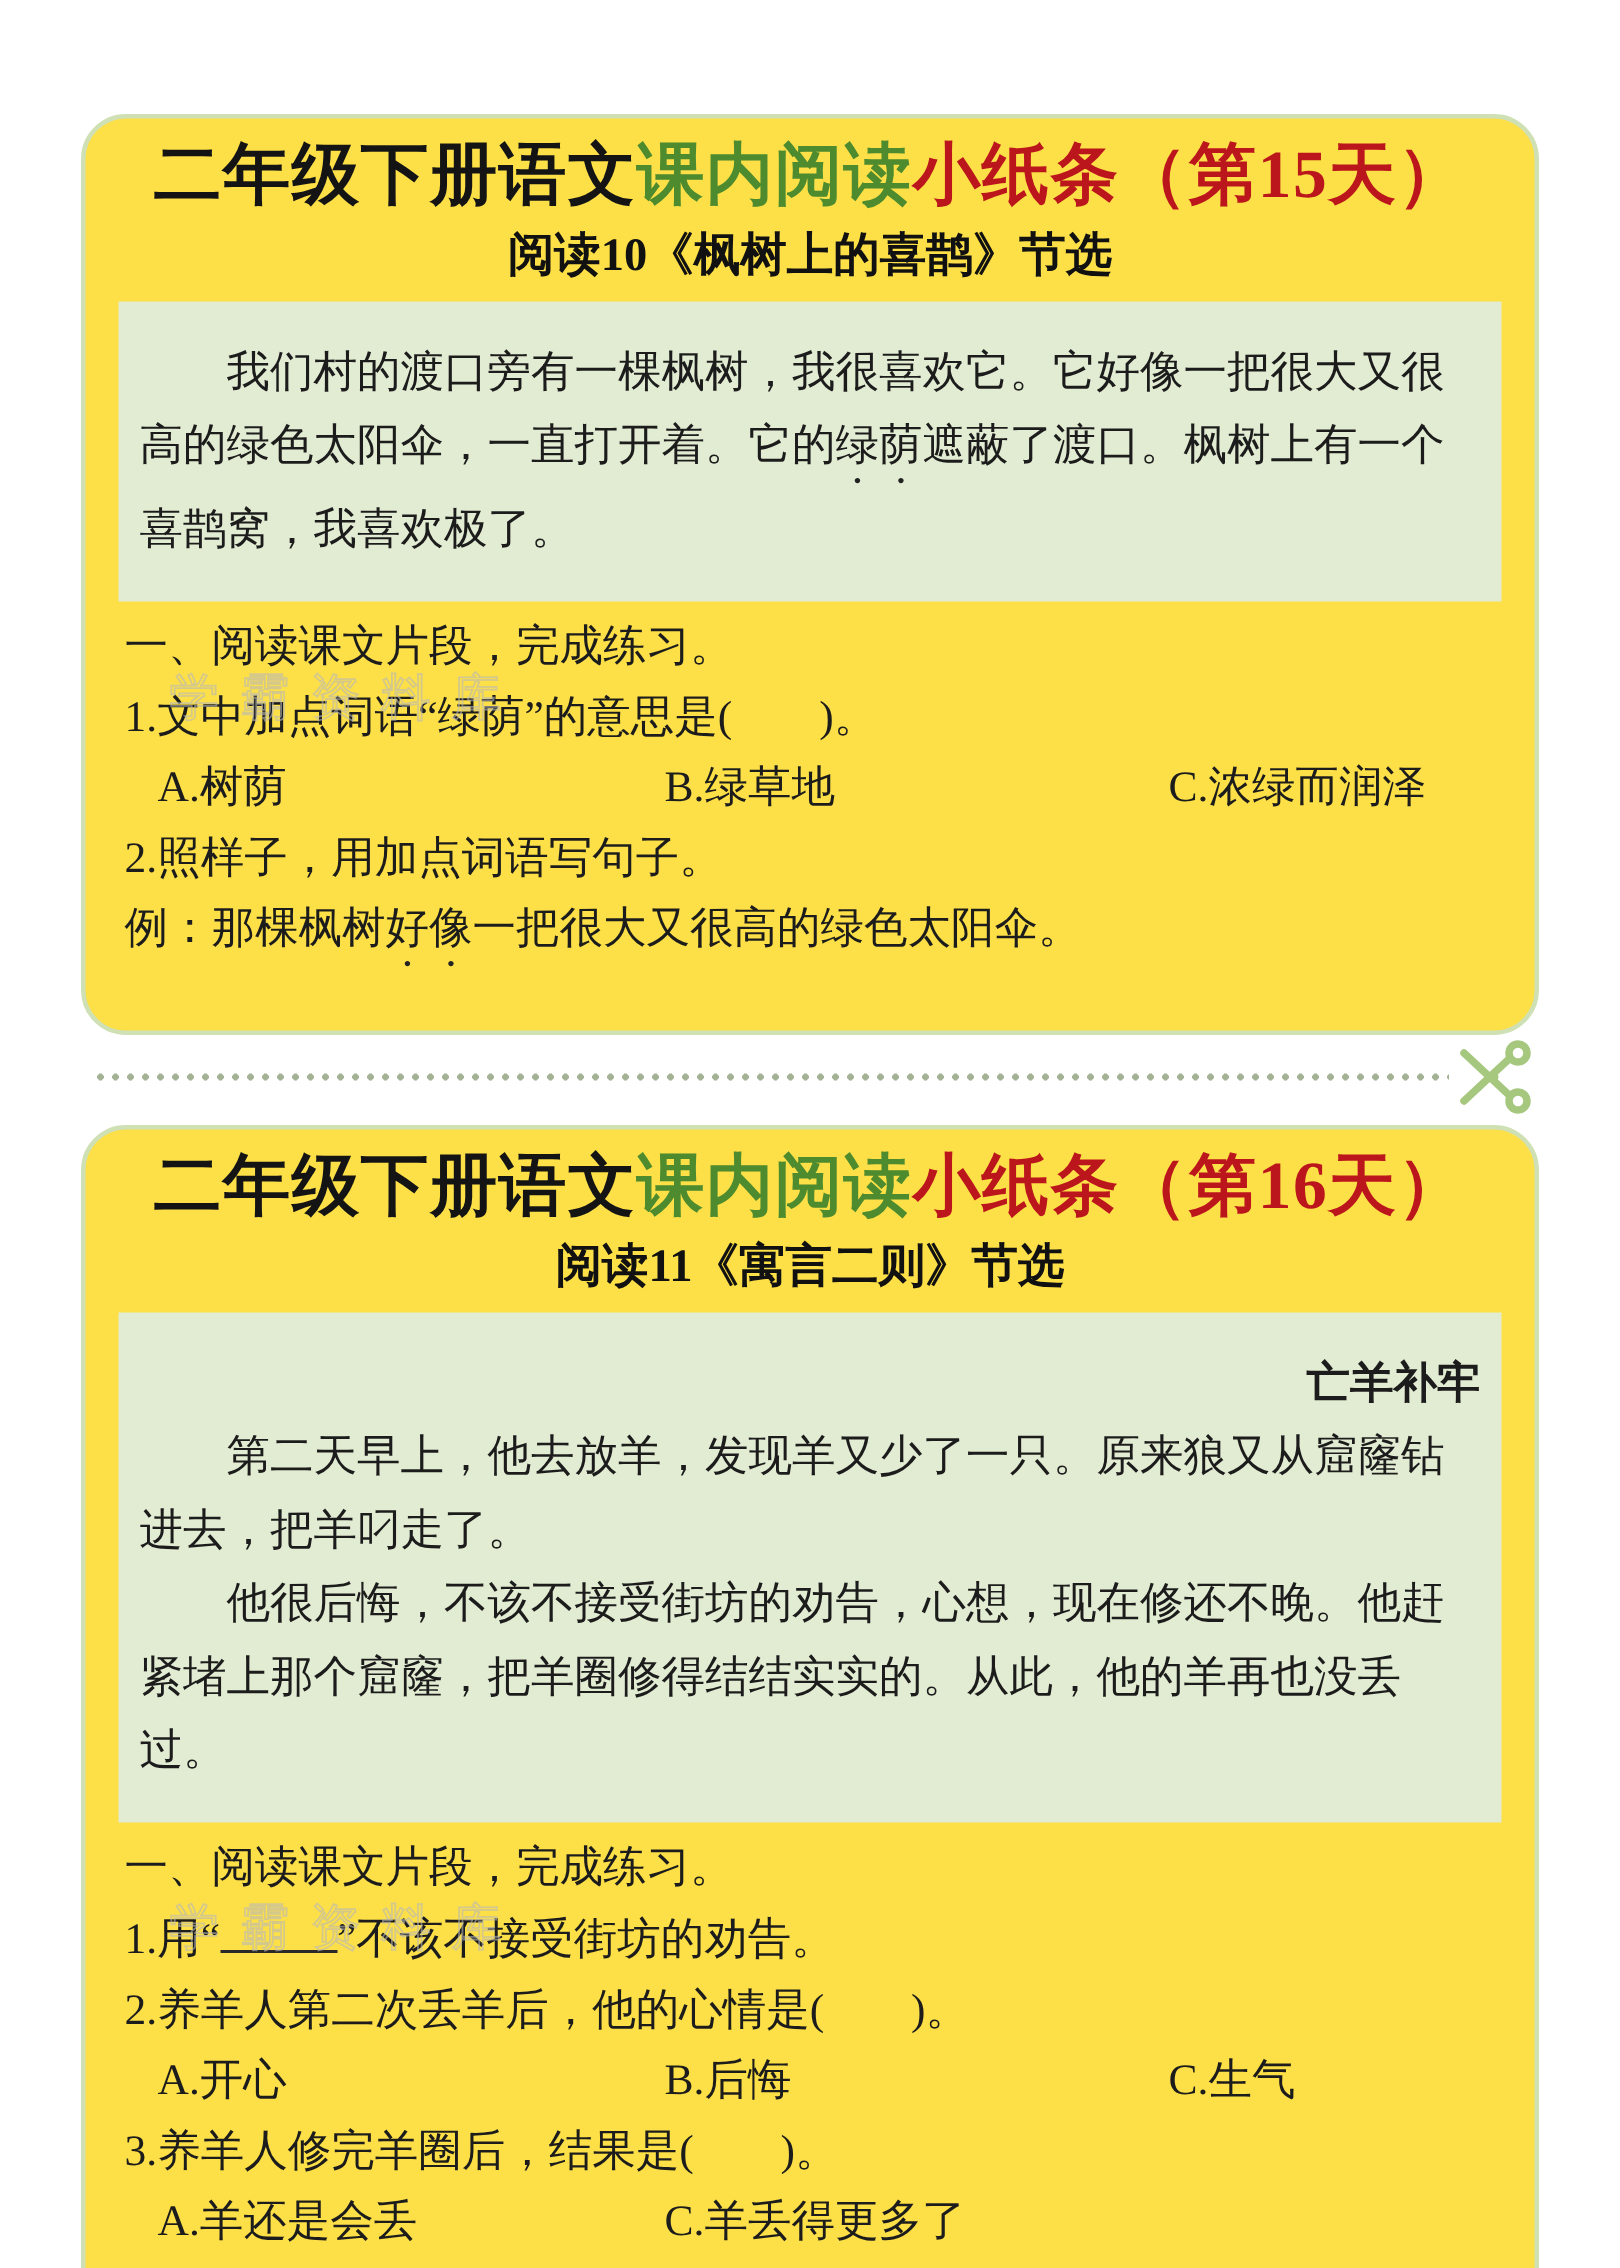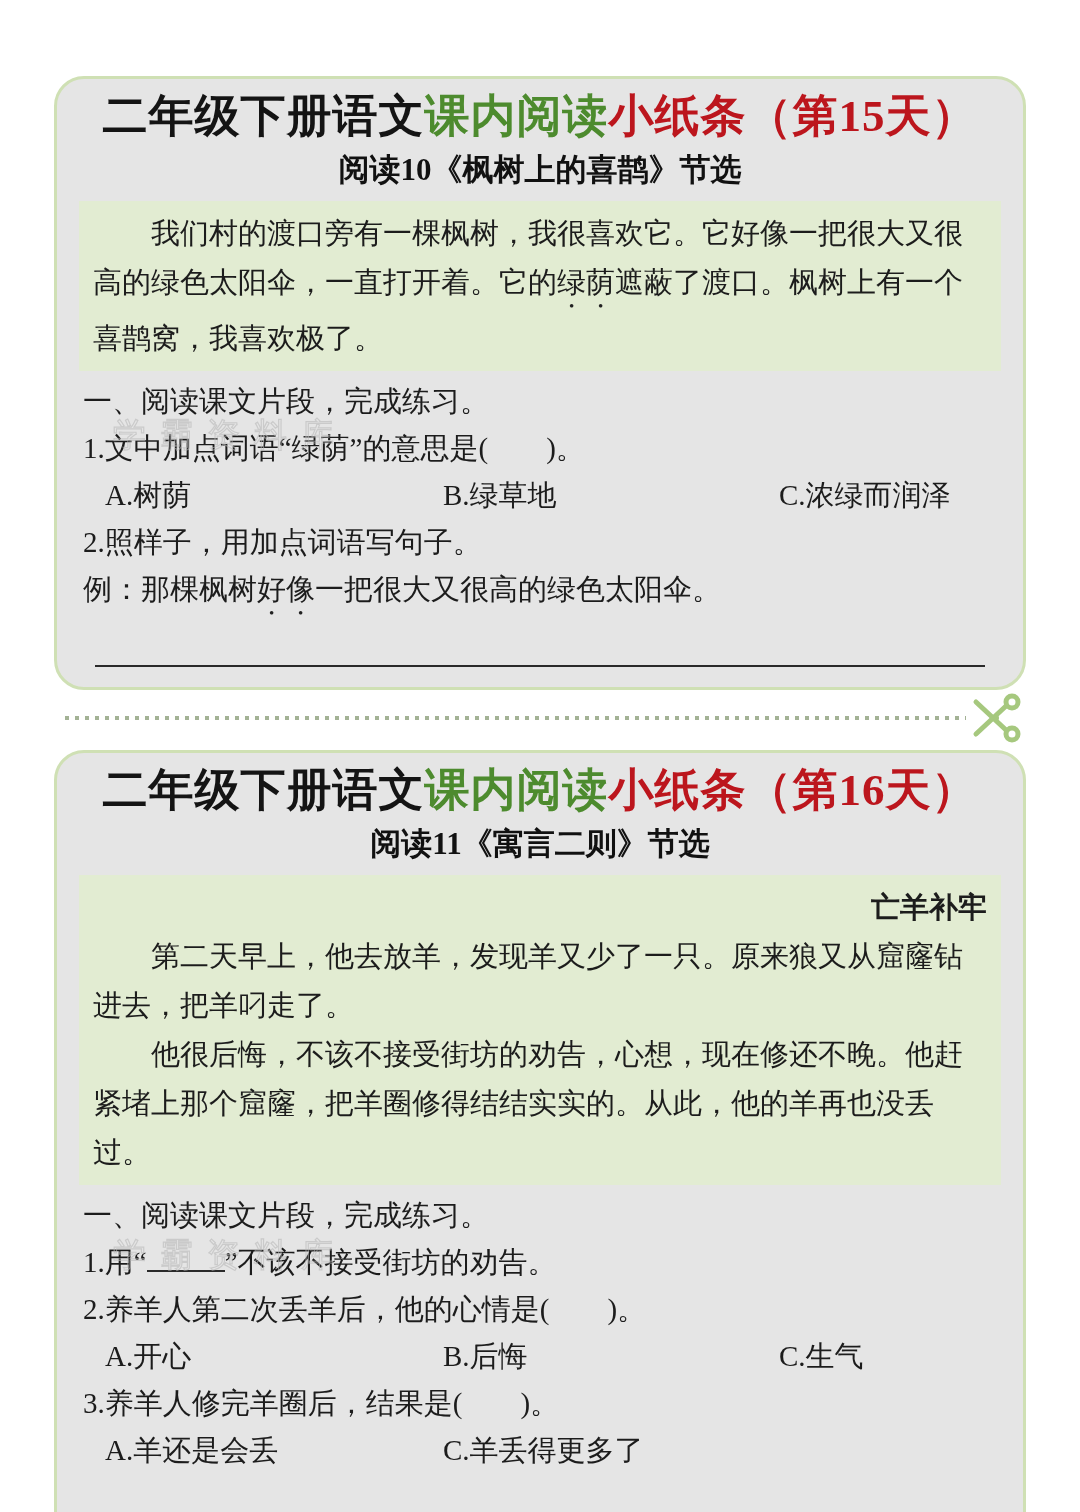--- a/index.html
+++ b/index.html
@@ -3,36 +3,36 @@
 <meta charset="utf-8">
 <style>
   html,body{margin:0;padding:0;}
   body{
     width:1080px;height:1512px;background:#ffffff;position:relative;overflow:hidden;
     font-family:"Liberation Serif","DejaVu Serif",serif;color:#1c1c1c;
   }
   .page{width:1080px;height:1512px;position:relative;}
   .card{
     margin:0 54px;border:3px solid #cfe0b4;border-radius:30px;
-    padding:8px 22px 14px 22px;background:#e5e5e5;box-sizing:border-box;position:relative;
+    padding:8px 22px 14px 22px;background:#fde047;box-sizing:border-box;position:relative;
   }
   .card-1{margin-top:76px;height:614px;overflow:hidden;}
   .card-2{margin-top:12px;height:888px;overflow:hidden;}
   .card-title{
     text-align:center;font-weight:900;font-size:45px;line-height:58px;
     letter-spacing:1px;white-space:nowrap;
   }
   .t-black{color:#141414;}
   .t-green{color:#4d8b2e;}
   .t-red{color:#bc161d;}
   .card-subtitle{
     text-align:center;font-size:31px;line-height:46px;color:#111;margin-top:2px;font-weight:700;
   }
   .passage{
-    background:#e2ecd2;margin-top:8px;padding:8px 14px;font-size:29px;line-height:49px;
+    background:#e2ecd2;margin-top:8px;padding:23px 14px;font-size:29px;line-height:49px;
   }
   .passage p{margin:0;text-indent:2em;}
   .passage-title{text-align:right;text-indent:0 !important;font-weight:700;}
   .questions{position:relative;font-size:29px;margin-top:8px;}
   .q-line{line-height:45px;margin:2px 4px;}
   .q-heading{font-weight:400;}
   .options{display:flex;padding-left:26px;line-height:45px;margin:2px 0;}
   .opt-a{width:338px;}
   .opt-b{width:336px;}
   .opt-c{flex:1;}

